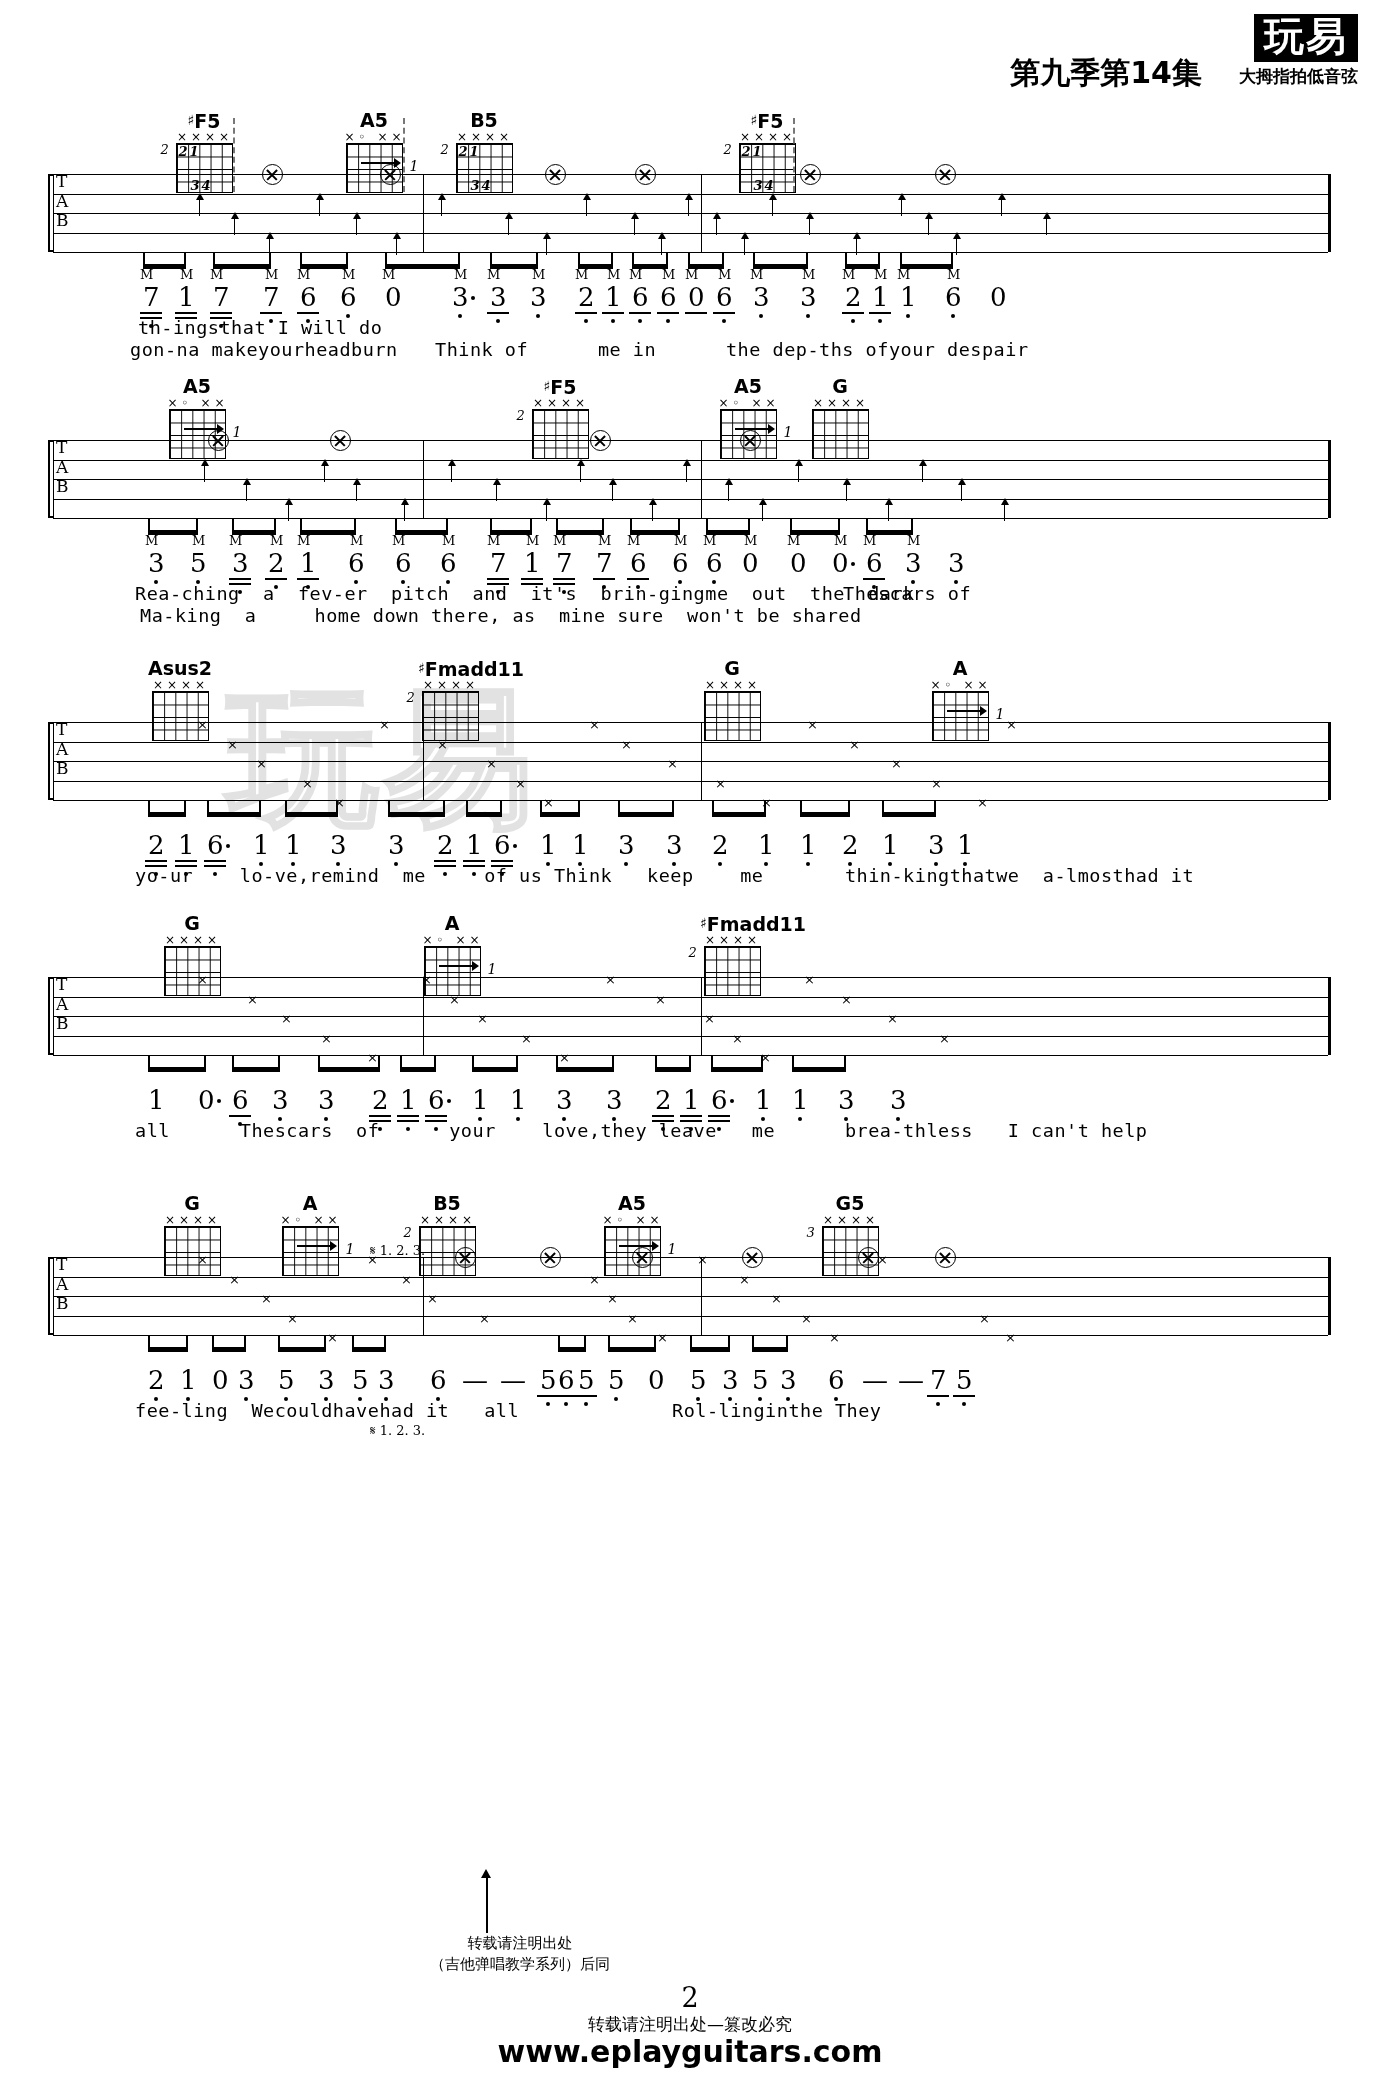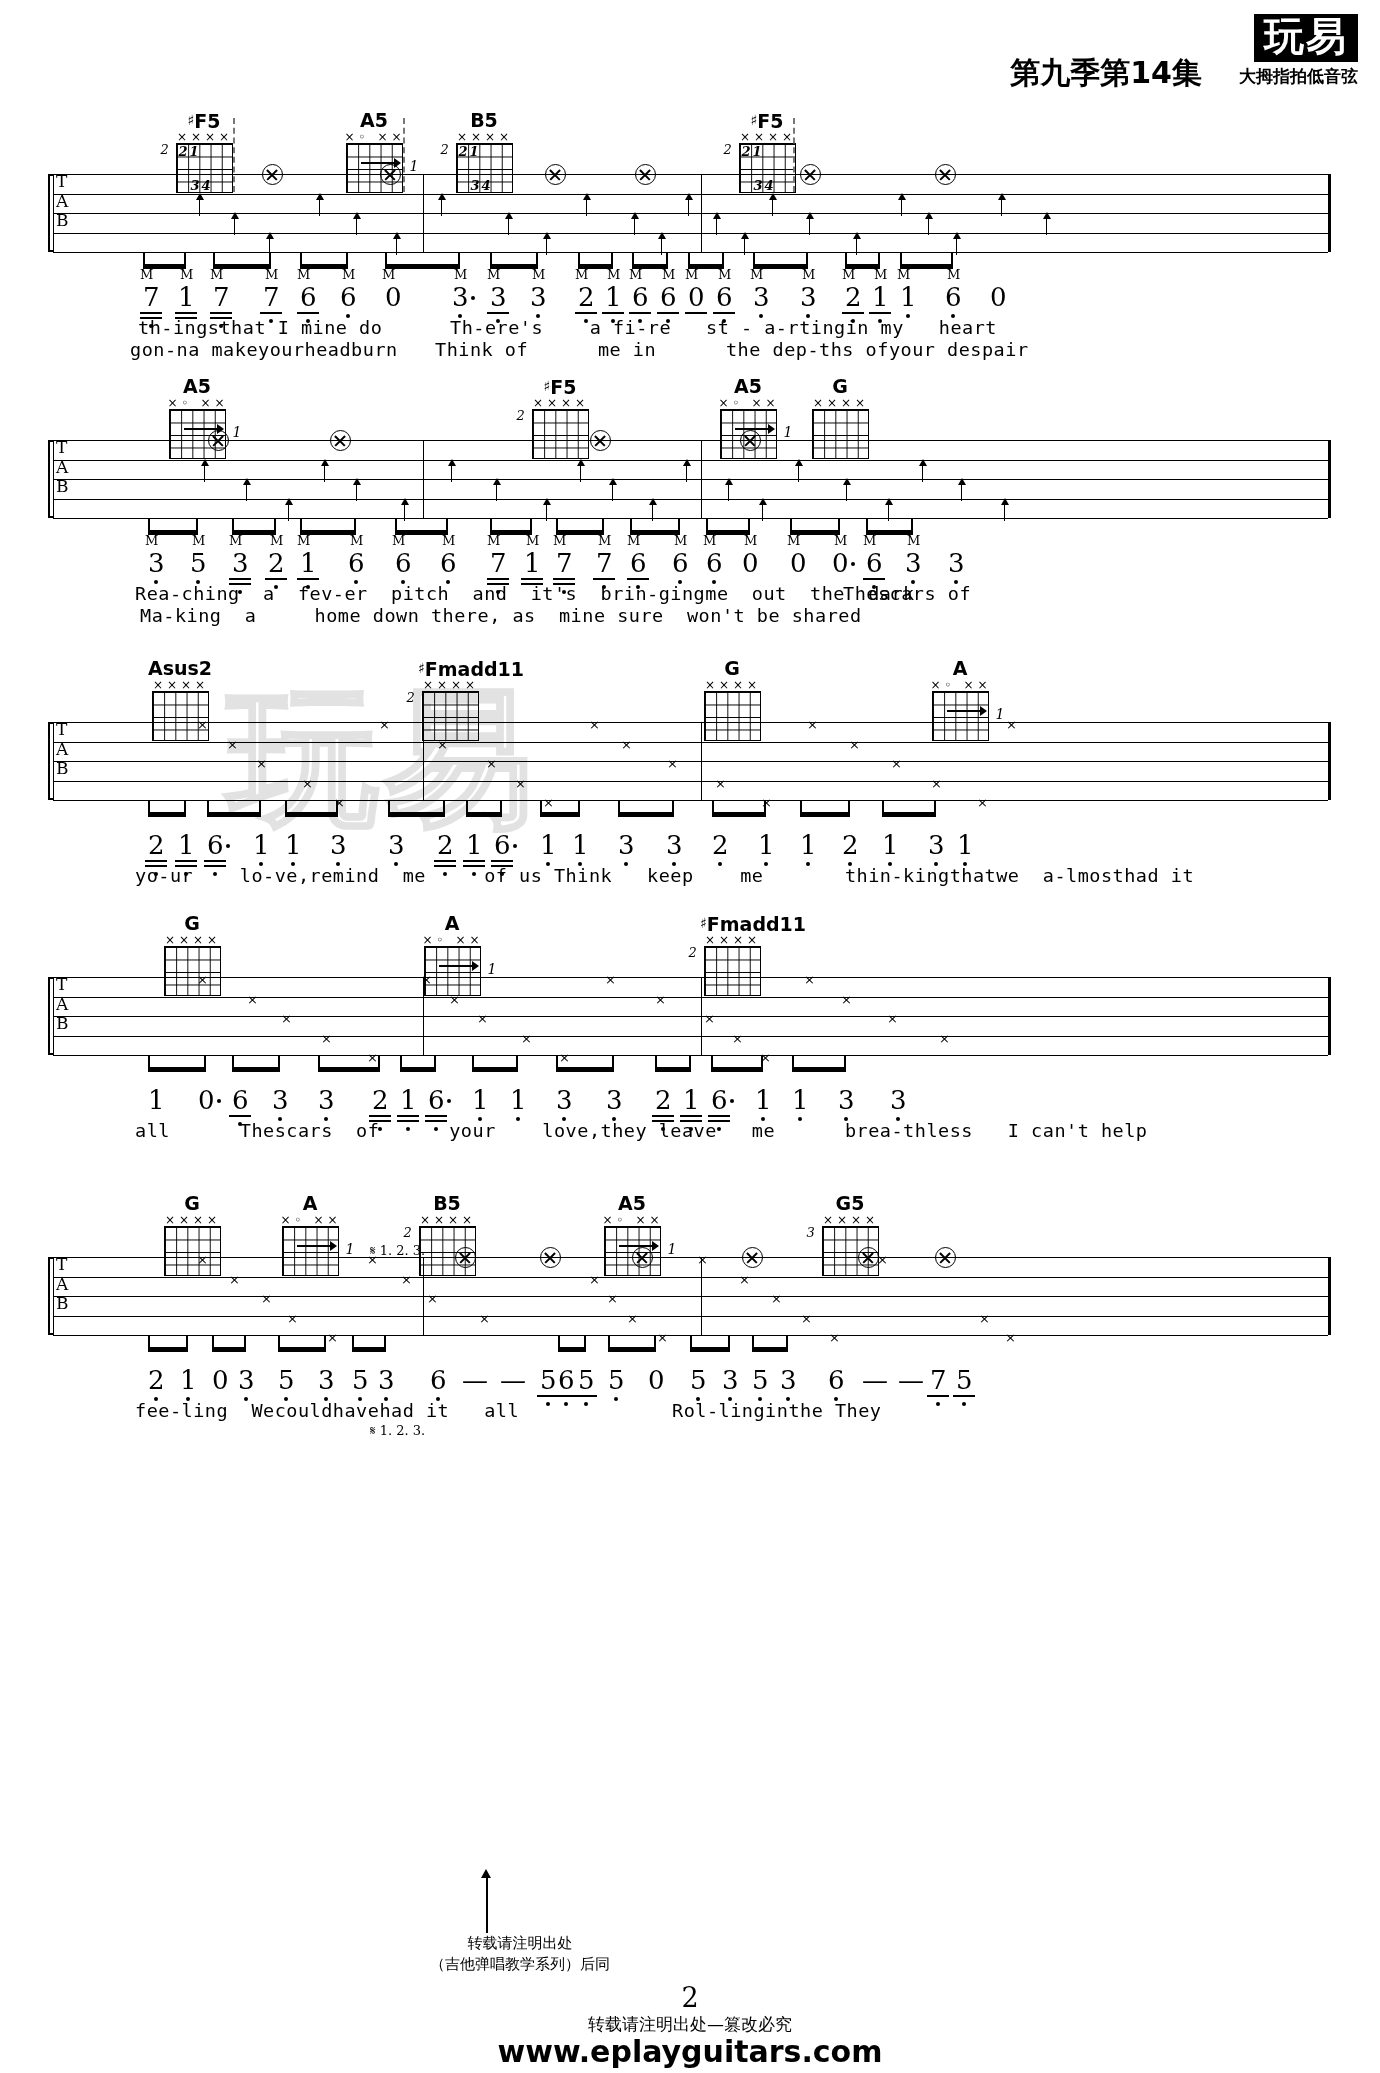--- a/index.html
+++ b/index.html
@@ -376,22 +376,21 @@
         <div class="ndot" style="left:851px; top:35px;"></div>
         <div class="num" style="left:872px; top:0;">1</div>
         <div class="nunder" style="left:869px; top:28px; width:22px;"></div>
         <div class="ndot" style="left:878px; top:35px;"></div>
         <div class="num" style="left:900px; top:0;">1</div>
         <div class="ndot" style="left:906px; top:30px;"></div>
         <div class="num" style="left:945px; top:0;">6</div>
         <div class="ndot" style="left:951px; top:30px;"></div>
         <div class="num" style="left:990px; top:0;">0</div>
       </div>
-      <div class="lyr" style="left:138px; top:205px;">th-ingsthat I mine do</div>
-      <div class="lyr" style="left:450px; top:205px;">Th-ere's    a fi-re   st - a-rtingin my   heart</div>
+      <div class="lyr" style="left:138px; top:205px;">th-ingsthat I will do</div>
       <div class="lyr" style="left:130px; top:227px;">gon-na makeyourheadburn</div>
       <div class="lyr" style="left:435px; top:227px;">Think of      me in      the dep-ths ofyour despair</div>
     </div>
     <div class="system" style="top:378px; height:240px;">
       <div class="chord" style="left:165px; top:0px;">
         <div class="cname">A5</div>
         <div class="marks">×◦ ××</div>
         <div class="grid">
           <div class="barre" style="left:14px; top:18px; width:34px;"></div>
           <div class="fnum-right">1</div>

